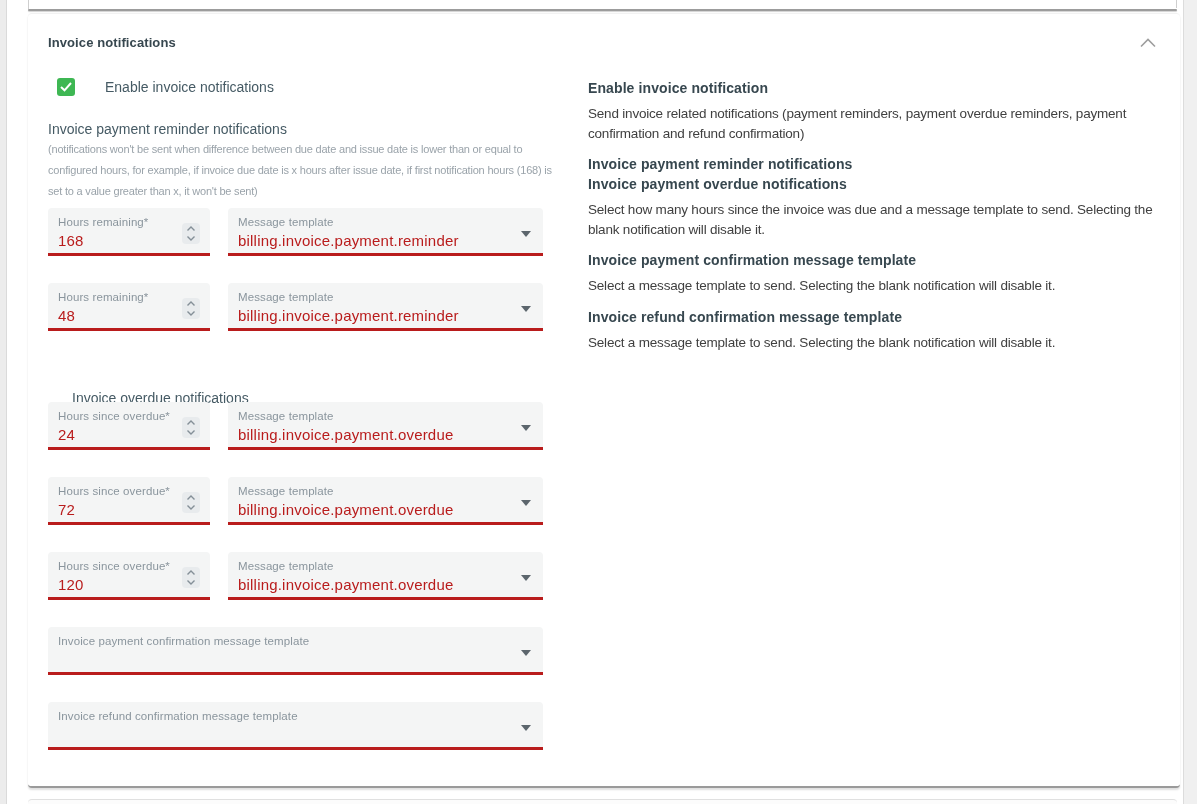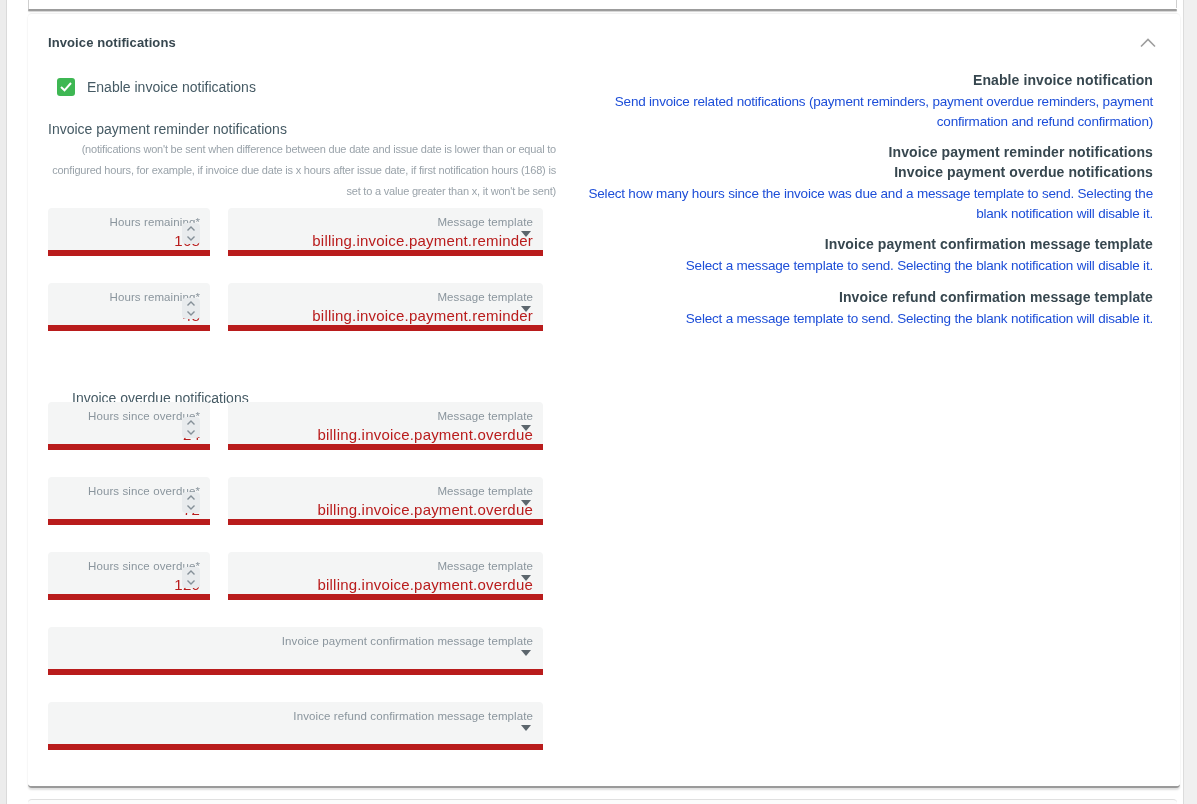--- a/index.html
+++ b/index.html
@@ -27,58 +27,58 @@
 
   
   .next-panel-edge { position:absolute; left:28px; top:799px; width:1149px; height:5px;
                      background:#fcfcfc; border-top:1px solid #e0e0e0; border-radius:4px 4px 0 0; }
 
   
   .panel { position:absolute; left:28px; top:13px; width:1152px; height:775px;
            background:#ffffff; border-radius:4px;
            border-top:1px solid #f2f2f2;
            border-bottom:2px solid #9a9a9a;
-           box-shadow:0 2px 2px rgba(0,0,0,0.13);text-align:right; }
+           box-shadow:0 2px 2px rgba(0,0,0,0.13); }
 
   .panel-title { position:absolute; left:20px; top:21px;
                  font-size:13px; font-weight:bold; color:#37474f; letter-spacing:0.1px; }
   .panel-chevron { position:absolute; right:24px; top:20px; width:16px; height:10px; cursor:pointer; }
 
   
   .checkbox-row { position:absolute; left:29px; top:64px; display:flex; align-items:center; }
   .checkbox { width:18px; height:18px; background:#3eb753; border-radius:3px;
               display:flex; align-items:center; justify-content:center; cursor:pointer; }
-  .checkbox-label { margin-left:12px; font-size:14px; color:#455a64; }
+  .checkbox-label { margin-left:30px; font-size:14px; color:#455a64; }
 
   
   .sec-heading { position:absolute; left:20px; font-size:14px; color:#455a64; }
   .sec-note { position:absolute; left:20px; top:125px; width:508px;
               font-size:11px; letter-spacing:-0.2px; line-height:21px; color:#9aa3aa; }
 
   
   .row { position:absolute; left:20px; display:flex; }
-  .field { position:relative; background:#f4f5f5; border-bottom:6px solid #b91c1c;
+  .field { position:relative; background:#f4f5f5; border-bottom:3px solid #b91c1c;
            border-radius:4px 4px 0 0; height:48px; padding:8px 10px 0 10px; cursor:pointer; }
   .num-field  { width:162px; }
   .tmpl-field { width:315px; margin-left:18px; }
   .wide-field { width:495px; }
   .field-label { font-size:11.5px; color:#8a959d; letter-spacing:0.1px; white-space:nowrap; }
   .field-value { font-size:15px; color:#b91c1c; margin-top:4px; letter-spacing:0.2px; white-space:nowrap; }
   .stepper { position:absolute; right:10px; top:15px; width:18px; height:21px;
              background:#e8ebed; border-radius:4px;
              display:flex; align-items:center; justify-content:center; cursor:pointer; }
   .dd-arrow { position:absolute; right:12px; top:23px; width:0; height:0;
               border-left:5px solid transparent; border-right:5px solid transparent;
               border-top:6px solid #5c666d; }
 
   
-  .help-col { position:absolute; left:560px; top:58px; width:565px; }
+  .help-col { position:absolute; left:560px; top:66px; width:565px; }
   .help-col h3 { font-size:14px; font-weight:bold; color:#37474f; margin:0 0 4px 0; letter-spacing:0.1px; }
-  .help-col p  { font-size:13.5px; letter-spacing:-0.2px; color:#1d4ed8;
-                 line-height:19.5px; margin:0 0 13px 0; }
+  .help-col p  { font-size:13.5px; letter-spacing:-0.2px; color:#404040;
+                 line-height:19.5px; margin:8px 0 13px 0; }
 </style>
 </head>
 <body>
 
 <div class="gutter-left"></div>
 <div class="gutter-right"></div>
 
 <div class="prev-left-stub"></div>
 <div class="prev-right-stub"></div>
 <div class="prev-panel-edge"></div>

